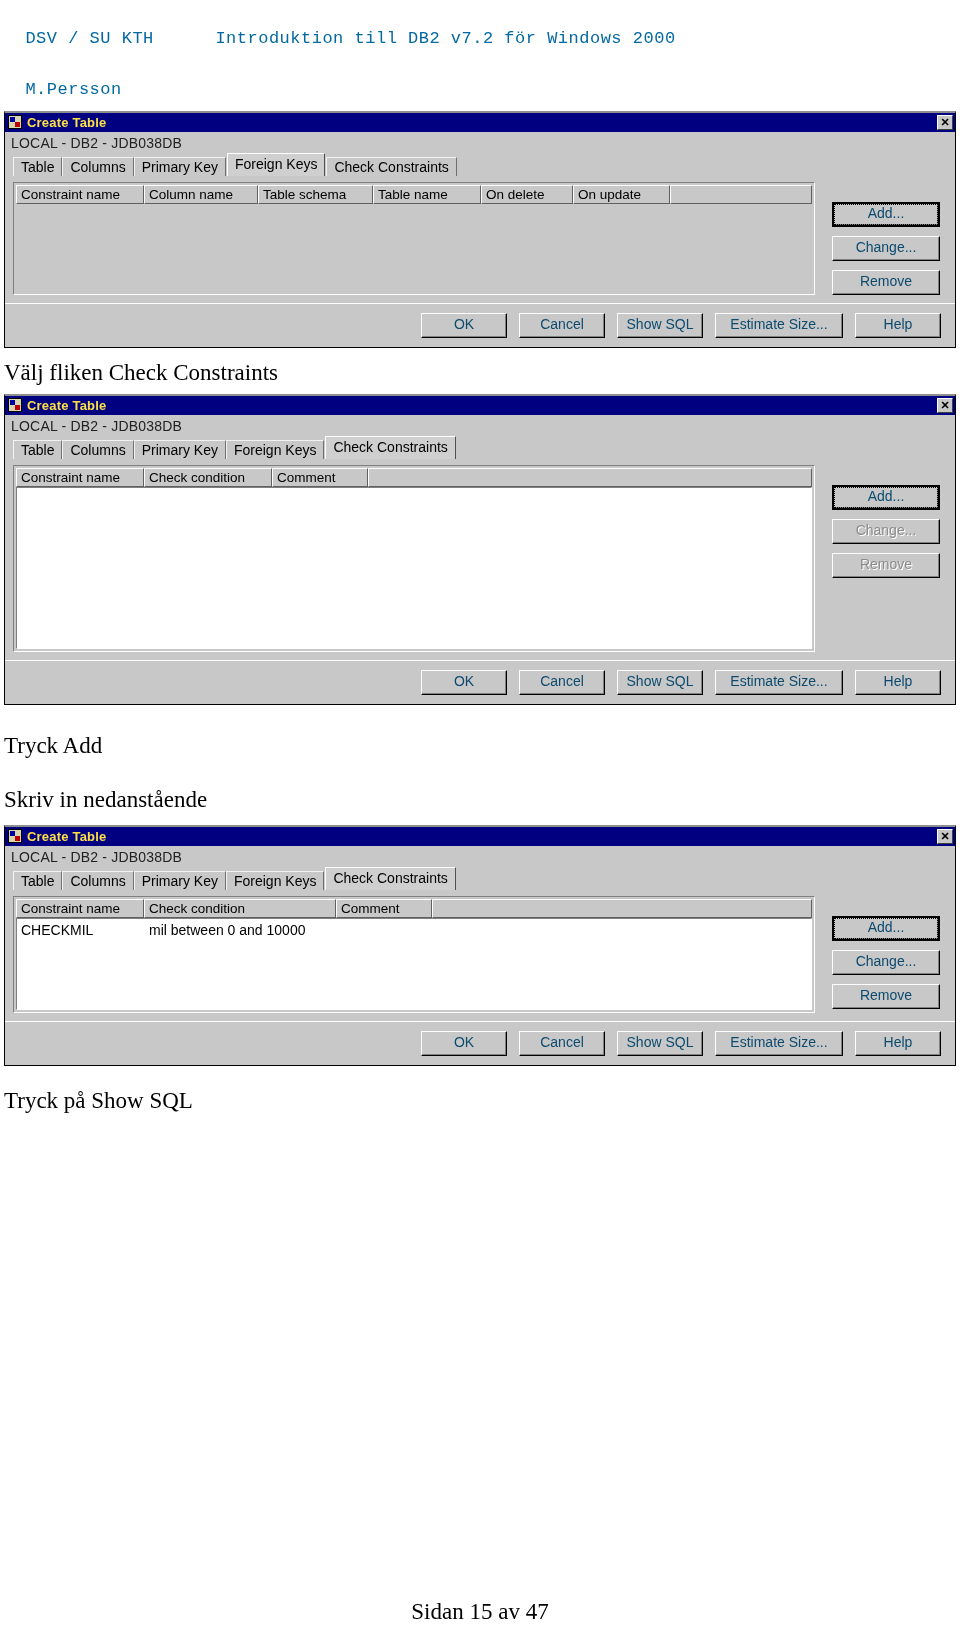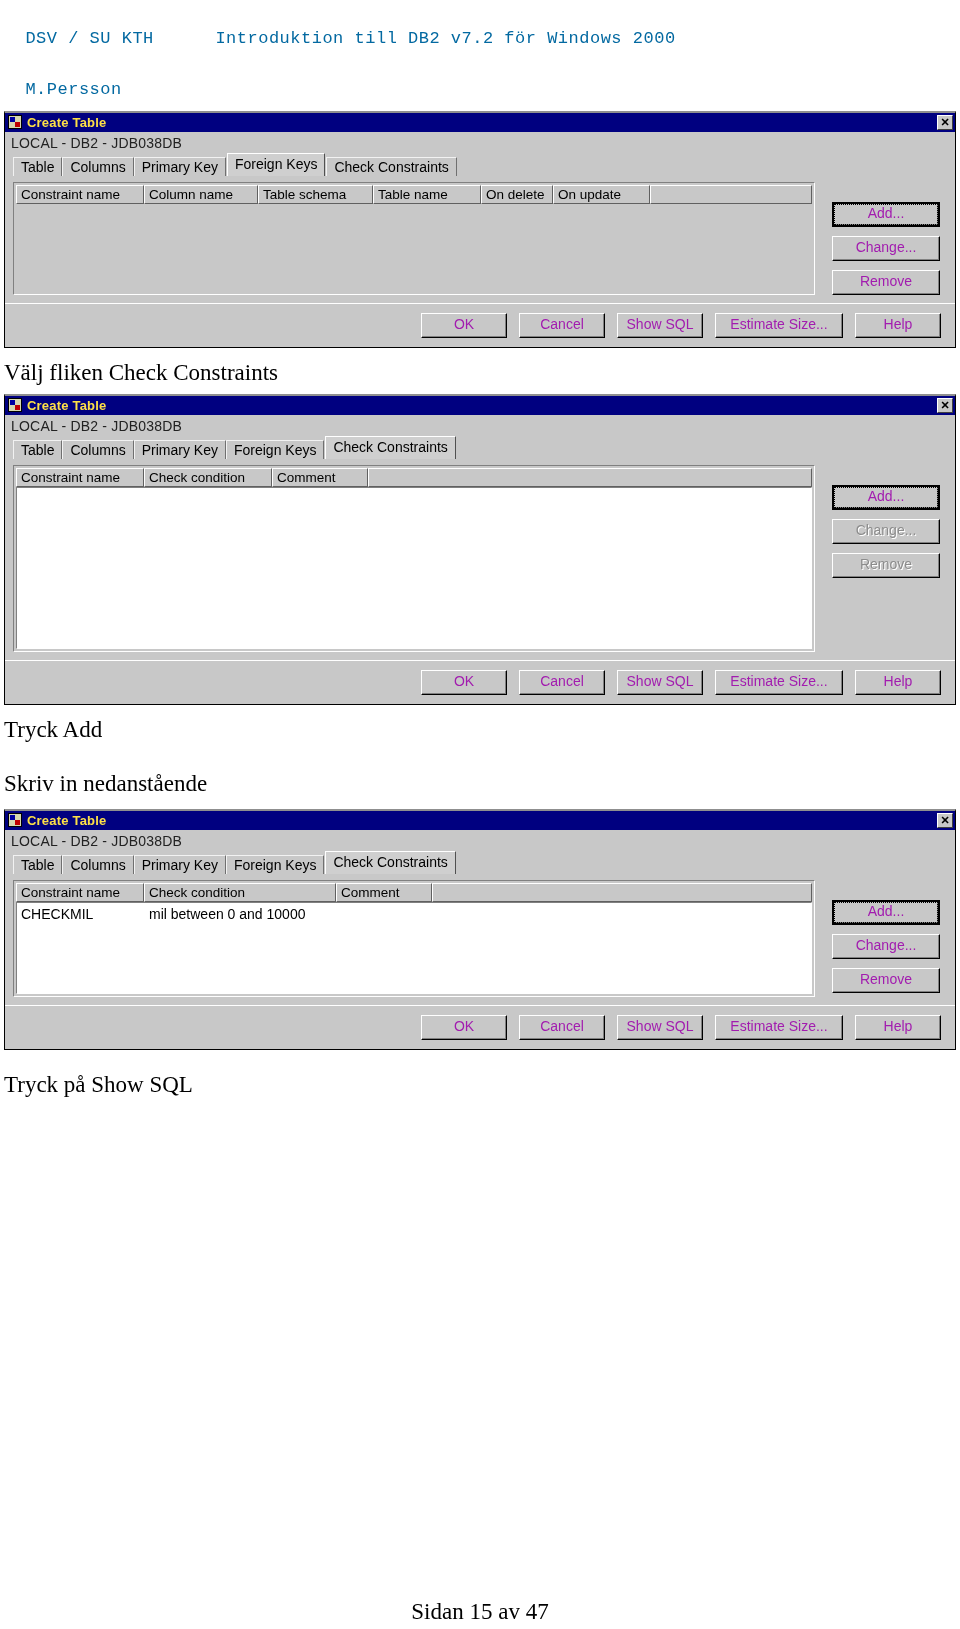--- a/index.html
+++ b/index.html
@@ -222,21 +222,21 @@
     height: 25px;
     background: #c8c8c8;
     border: 1px solid #ffffff;
     border-right-color: #000000;
     border-bottom-color: #000000;
     box-shadow: inset -1px -1px 0 #808080;
     box-sizing: border-box;
     font-size: 14px;
     line-height: 21px;
     text-align: center;
-    color: #a21caf;
+    color: #0c4a6e;
     font-family: "Liberation Sans", sans-serif;
   }
   .btn.focused {
     outline: 1px dotted #000;
     outline-offset: -3px;
     border: 2px solid #000;
     line-height: 19px;
   }
   .btn.disabled {
     color: #8c8c8c;
@@ -285,21 +285,21 @@
     <span class="tab-filler"></span>
   </div>
 
   <div class="body-area">
     <div class="grid-wrap">
       <div class="grid-head">
         <span class="hcell" style="width:128px">Constraint name</span>
         <span class="hcell" style="width:114px">Column name</span>
         <span class="hcell" style="width:115px">Table schema</span>
         <span class="hcell" style="width:108px">Table name</span>
-        <span class="hcell" style="width:72px">On delete</span>
+        <span class="hcell" style="width:92px">On delete</span>
         <span class="hcell" style="width:97px">On update</span>
         <span class="hcell" style="flex:1 1 auto"></span>
       </div>
     </div>
 
     <div class="btn-col">
       <div class="btn focused">Add...</div>
       <div class="btn">Change...</div>
       <div class="btn">Remove</div>
     </div>
@@ -355,21 +355,21 @@
 
   <div class="footer-bar">
     <div class="btn btn-wide">OK</div>
     <div class="btn btn-wide">Cancel</div>
     <div class="btn btn-wide">Show SQL</div>
     <div class="btn btn-xwide">Estimate Size...</div>
     <div class="btn btn-wide">Help</div>
   </div>
 </div>
 
-<p class="instruction" style="margin:12px 0 0 0;">Tryck Add</p>
+<p class="instruction" style="margin:28px 0 0 0;">Tryck Add</p>
 <p class="instruction" style="margin:28px 0 12px 0;">Skriv in nedanstående</p>
 
 <div class="dialog">
 
   <div class="titlebar">
     <span class="titlebar-icon"></span>
     <span class="titlebar-text">Create Table</span>
     <span class="titlebar-close">✕</span>
   </div>
 

